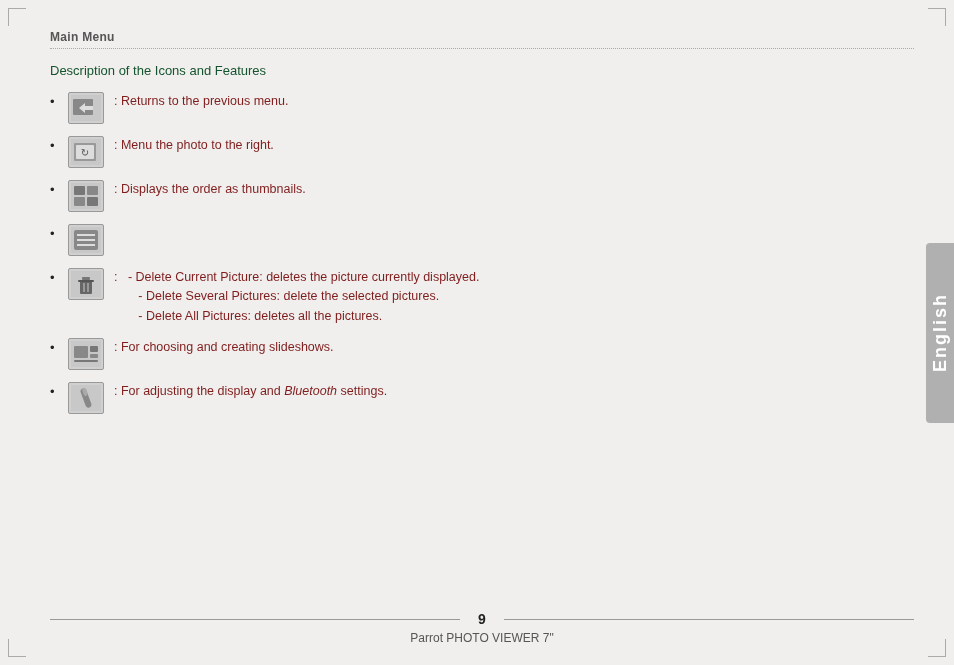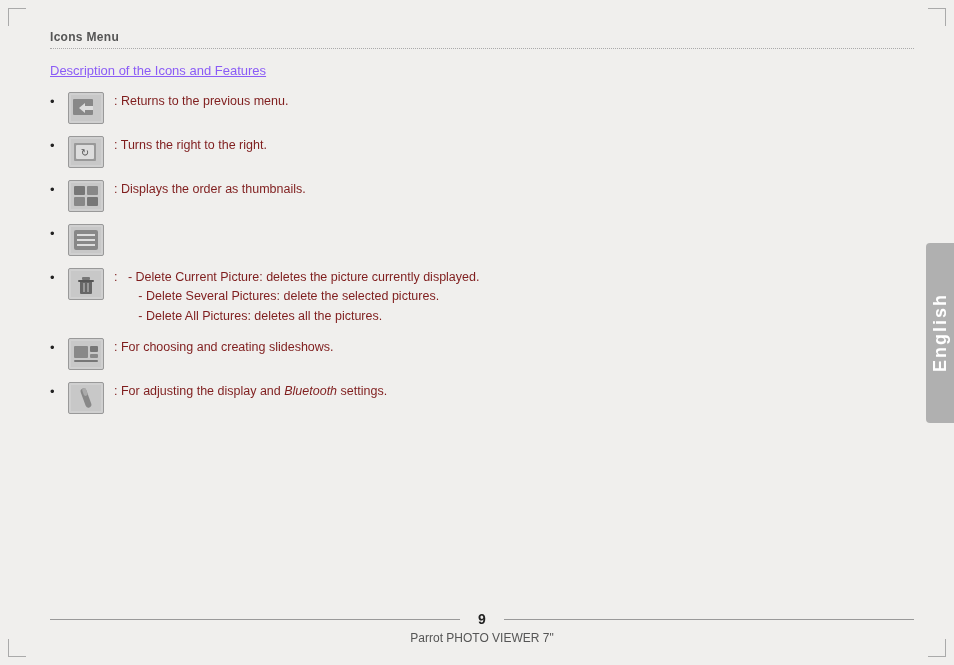--- a/index.html
+++ b/index.html
@@ -72,22 +72,21 @@
 
     .dotted-line {
       border: none;
       border-top: 1px dotted #aaa;
       margin-bottom: 14px;
     }
 
     
     .description-title {
       font-size: 13px;
-      color: #8b5cf6;
-      text-decoration: underline;
+      color: #14532d;
       margin-bottom: 14px;
     }
 
     
     .feature-list {
       list-style: none;
       padding: 0;
     }
 
     .feature-item {
@@ -171,21 +170,21 @@
 <div class="corner corner-tr"></div>
 <div class="corner corner-bl"></div>
 <div class="corner corner-br"></div>
 
 <div class="right-tab">
   <span class="right-tab-text">English</span>
 </div>
 
 <div class="content">
 
-  <div class="section-header">Icons Menu</div>
+  <div class="section-header">Main Menu</div>
   <hr class="dotted-line">
 
   <div class="description-title">Description of the Icons and Features</div>
 
   <ul class="feature-list">
 
     <li class="feature-item">
       <span class="bullet">•</span>
       <div class="icon-img">
         <svg width="30" height="26" viewBox="0 0 30 26">
@@ -201,21 +200,21 @@
     <li class="feature-item">
       <span class="bullet">•</span>
       <div class="icon-img">
         <svg width="30" height="26" viewBox="0 0 30 26">
           <rect width="30" height="26" fill="#c8c8c8"></rect>
           <rect x="3" y="4" width="22" height="18" rx="1" fill="#999"></rect>
           <rect x="5" y="6" width="18" height="14" rx="1" fill="#ddd"></rect>
           <text x="14" y="17" text-anchor="middle" font-size="10" fill="#555">↻</text>
         </svg>
       </div>
-      <span class="feature-text">: Turns the right to the right.</span>
+      <span class="feature-text">: Menu the photo to the right.</span>
     </li>
 
     <li class="feature-item">
       <span class="bullet">•</span>
       <div class="icon-img">
         <svg width="30" height="26" viewBox="0 0 30 26">
           <rect width="30" height="26" fill="#c8c8c8"></rect>
           <rect x="3" y="3" width="11" height="9" rx="1" fill="#777"></rect>
           <rect x="16" y="3" width="11" height="9" rx="1" fill="#888"></rect>
           <rect x="3" y="14" width="11" height="9" rx="1" fill="#888"></rect>

